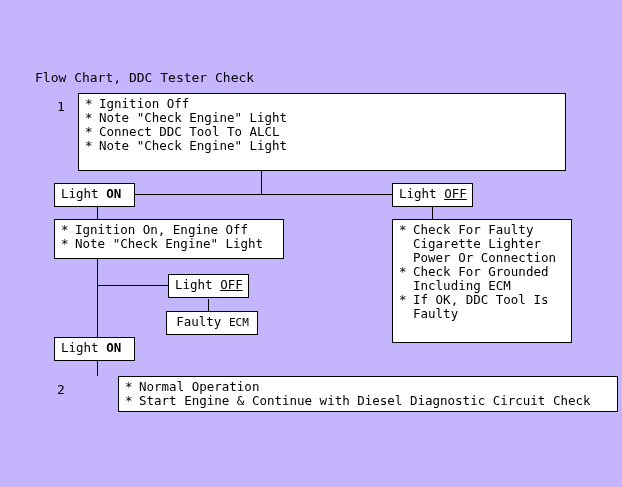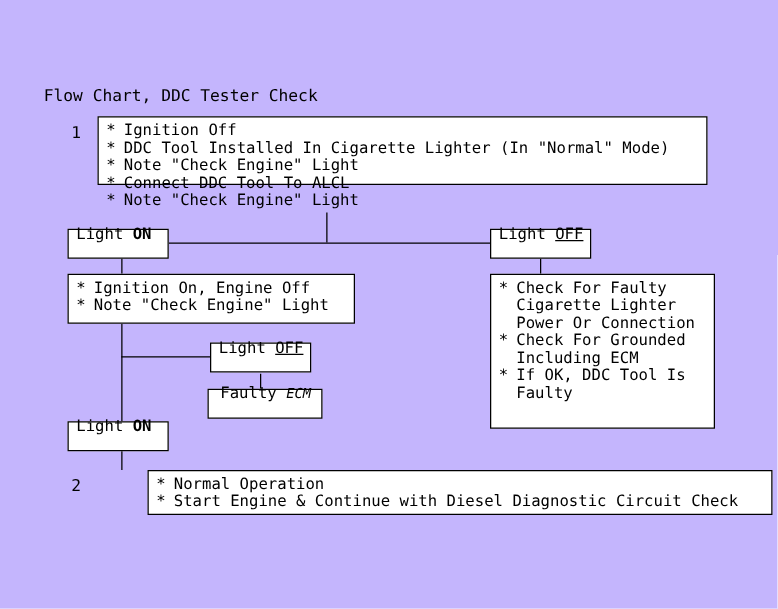--- a/index.html
+++ b/index.html
@@ -63,38 +63,36 @@
     display: inline-block;
     width: 14px;
   }
   .bline.cont .bchar {
     visibility: hidden;
   }
 
   
   .label-box {
     display: flex;
-    align-items: center;
     justify-content: flex-start;
     padding: 2px 5px 20px 6px;
   }
   .label-box .lbl {
     font-size: 12.5px;
     line-height: 15px;
     white-space: pre;
   }
   .state-on {
     font-weight: bold;
   }
   .state-off {
     text-decoration: underline;
   }
   .small-caps {
     font-size: 11px;
-    font-style: italic;
   }
 
   
   .ln {
     position: absolute;
     background: #000000;
     z-index: 1;
   }
   .ln-v { width: 1px; }
   .ln-h { height: 1px; }
@@ -115,24 +113,23 @@
   <div class="ln ln-v" style="left:432px; top:205px; height:14px;"></div>
 
   <div class="ln ln-v" style="left:97px; top:259px; height:117px;"></div>
 
   <div class="ln ln-h" style="left:97px; top:285px; width:72px;"></div>
 
   <div class="ln ln-v" style="left:208px; top:299px; height:12px;"></div>
 
   <div class="step-num" style="left:57px; top:100px;">1</div>
 
-  <div class="box" style="left:78px; top:93px; width:488px; height:55px;">
+  <div class="box" style="left:78px; top:93px; width:488px; height:78px;">
     <div class="bullets">
       <div class="bline"><span class="bchar">*</span><span>Ignition Off</span></div>
-      <div class="bline"><span class="bchar">*</span><span>DDC Tool Installed In Cigarette Lighter (In "Normal" Mode)</span></div>
       <div class="bline"><span class="bchar">*</span><span>Note "Check Engine" Light</span></div>
       <div class="bline"><span class="bchar">*</span><span>Connect DDC Tool To ALCL</span></div>
       <div class="bline"><span class="bchar">*</span><span>Note "Check Engine" Light</span></div>
     </div>
   </div>
 
   <div class="box label-box" style="left:54px; top:183px; width:81px; height:22px;">
     <span class="lbl"><span>Light </span><span class="state-on">ON</span></span>
   </div>
 

